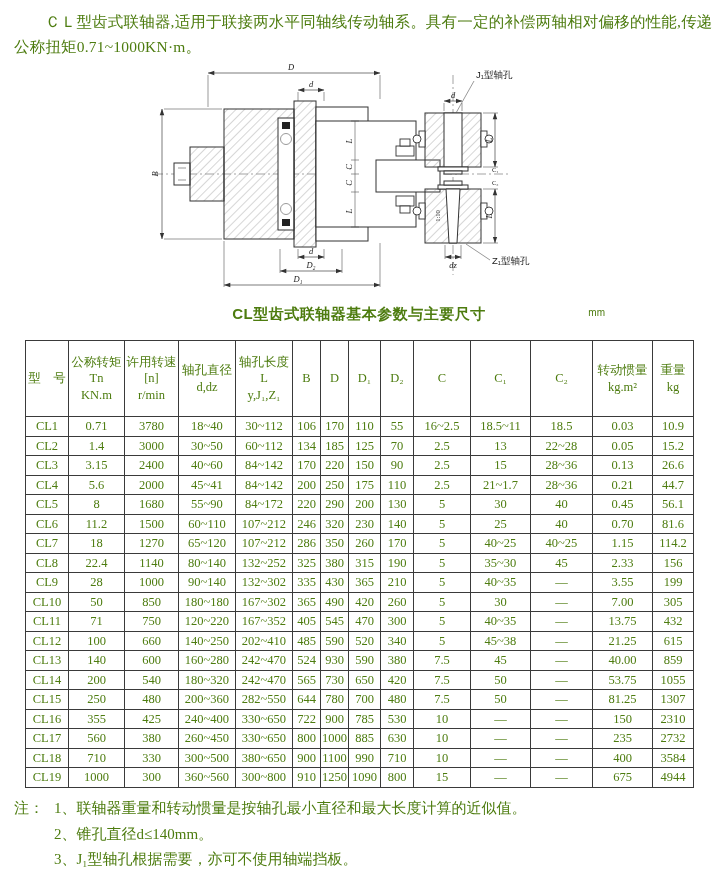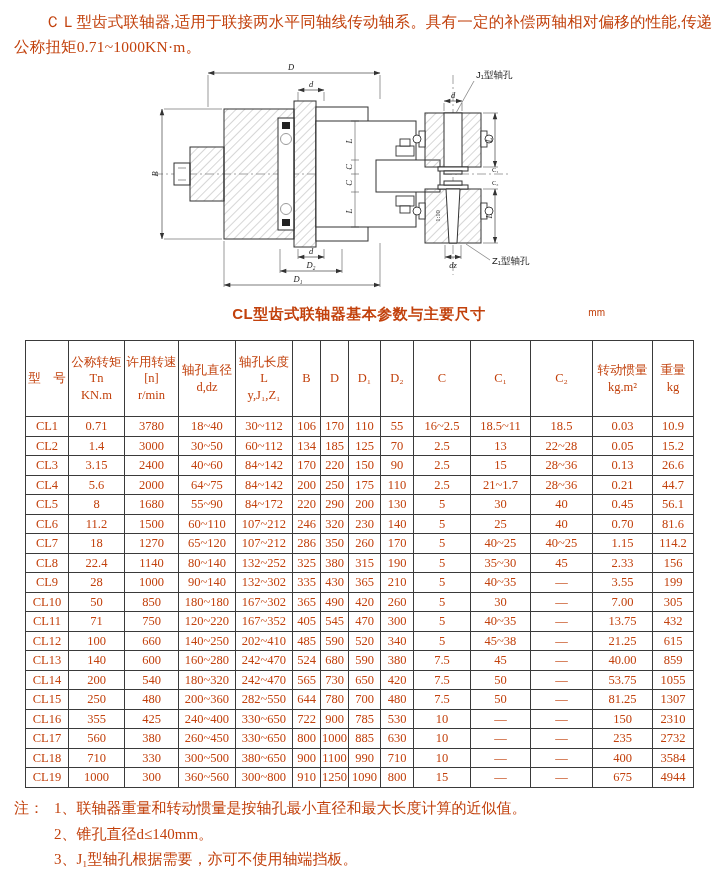--- a/index.html
+++ b/index.html
@@ -1,16 +1,16 @@
 <!DOCTYPE html>
 <html><head>
 <meta charset="utf-8">
 <style>
   html,body{margin:0;padding:0;background:#fff;}
-  .page{width:725px;height:876px;background:#fff;color:#c2410c;
+  .page{width:725px;height:876px;background:#fff;color:#4d7c0f;
         font-family:"Liberation Serif","DejaVu Serif",serif;position:relative;overflow:hidden;}
   .intro{margin:9px 10px 0 14px;font-size:15.5px;line-height:1.62;text-indent:2em;letter-spacing:.2px;}
   .drawing{position:relative;height:242px;margin-top:2px;}
   .drawing svg{display:block;margin-left:148px;}
   .caption-row{width:668px;margin:0 0 13px 25px;position:relative;height:24px;}
   .caption-title{position:absolute;left:0;right:0;text-align:center;top:2px;
         font-family:"Liberation Sans","DejaVu Sans",sans-serif;font-weight:600;font-size:15px;letter-spacing:.5px;}
   .caption-unit{position:absolute;right:88px;top:4px;
         font-family:"Liberation Sans","DejaVu Sans",sans-serif;font-size:10px;}
   table.params{border-collapse:collapse;table-layout:fixed;width:668px;margin-left:25px;
@@ -269,21 +269,21 @@
           <td>2.5</td>
           <td>15</td>
           <td>28~36</td>
           <td>0.13</td>
           <td>26.6</td>
         </tr>
         <tr>
           <td>CL4</td>
           <td>5.6</td>
           <td>2000</td>
-          <td>64~75</td>
+          <td>45~41</td>
           <td>84~142</td>
           <td>200</td>
           <td>250</td>
           <td>175</td>
           <td>110</td>
           <td>2.5</td>
           <td>21~1.7</td>
           <td>28~36</td>
           <td>0.21</td>
           <td>44.7</td>
@@ -416,21 +416,21 @@
           <td>21.25</td>
           <td>615</td>
         </tr>
         <tr>
           <td>CL13</td>
           <td>140</td>
           <td>600</td>
           <td>160~280</td>
           <td>242~470</td>
           <td>524</td>
-          <td>680</td>
+          <td>930</td>
           <td>590</td>
           <td>380</td>
           <td>7.5</td>
           <td>45</td>
           <td>—</td>
           <td>40.00</td>
           <td>859</td>
         </tr>
         <tr>
           <td>CL14</td>

